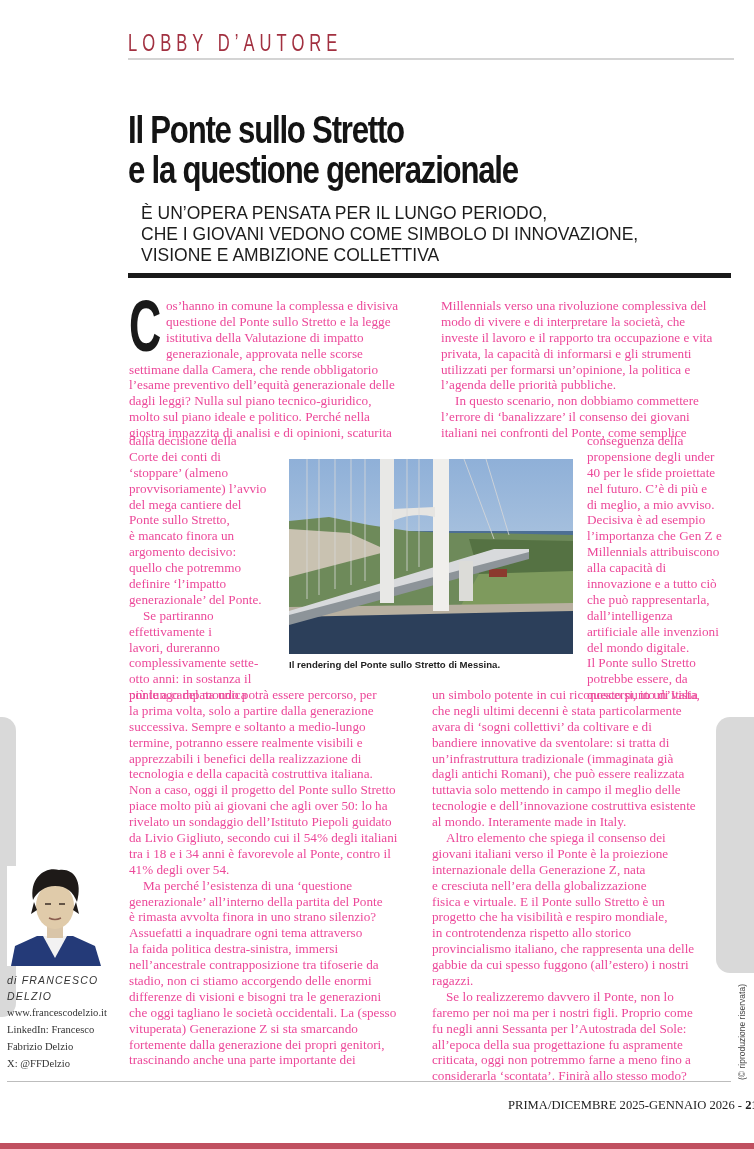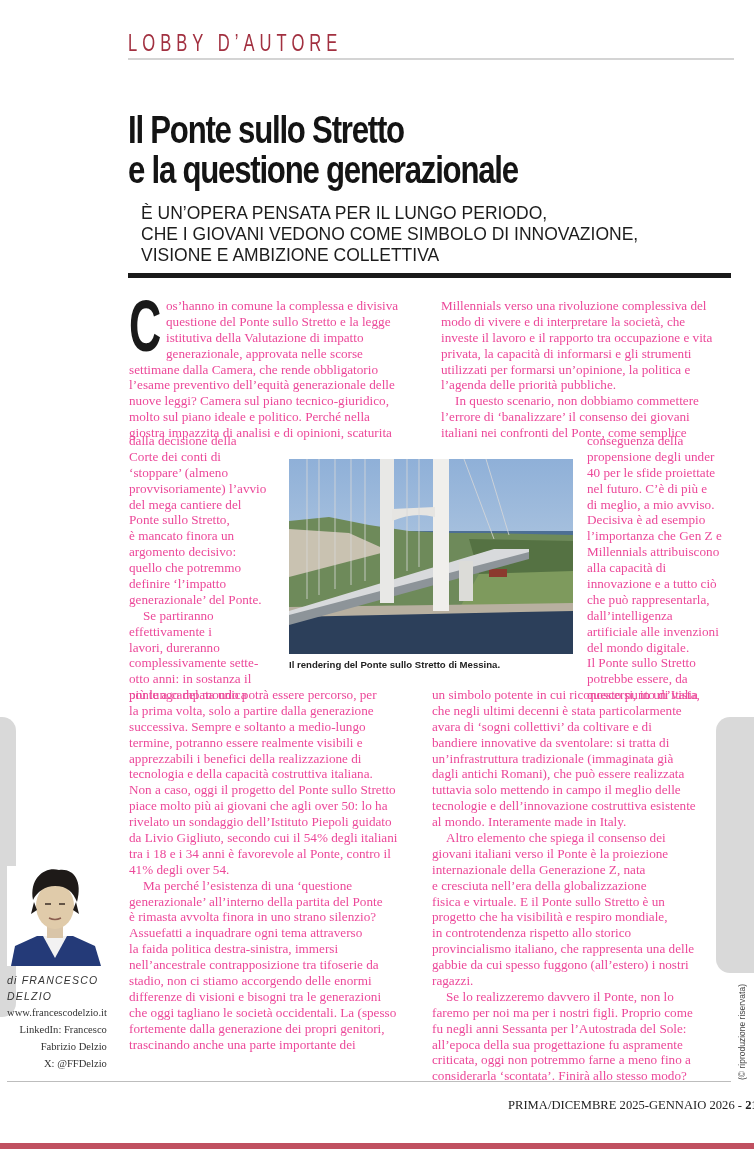--- a/index.html
+++ b/index.html
@@ -25,21 +25,21 @@
   .caption { left: 289px; top: 659px; font-family: "Liberation Sans", sans-serif; font-weight: bold; font-size: 9.6px; color: #222; white-space: nowrap; }
 
   
   .side-tab-left { left: 0; top: 717px; width: 16px; height: 300px; background: #d9d9d9; border-radius: 0 14px 14px 0; }
   .side-tab-right { left: 716px; top: 717px; width: 38px; height: 256px; background: #d9d9d9; border-radius: 14px 0 0 14px; }
   .copyright { left: 737px; top: 1080px; font-family: "Liberation Sans", sans-serif; font-size: 8.5px; color: #444; transform: rotate(-90deg); transform-origin: left top; white-space: nowrap; }
 
   
   .avatar { left: 7px; top: 866px; width: 96px; height: 100px; overflow: hidden; background: #fff; }
   .author-name { left: 7px; top: 972px; font-family: Liberation Sans, sans-serif; font-style: italic; font-size: 10.5px; line-height: 16px; letter-spacing: 1.2px; color: #333; }
-  .author-info { left: 7px; top: 1004px; font-size: 10.6px; line-height: 17px; color: #333; white-space: nowrap; text-align: right; }
+  .author-info { left: 7px; top: 1004px; font-size: 10.6px; line-height: 17px; color: #333; white-space: nowrap; }
 
   
   .footer-rule { left: 7px; top: 1081px; width: 724px; height: 1px; background: #bdbdbd; }
   .folio { left: 508px; top: 1098px; font-size: 12.6px; color: #222; white-space: nowrap; }
   .folio b { font-weight: bold; }
   .bottom-band { left: 0; top: 1143px; width: 754px; height: 6px; background: #c05060; }
 </style>
 </head>
 <body>
 
@@ -62,21 +62,21 @@
 
 <div class="abs dropcap-letter">C</div>
 
 <div class="abs txt" id="c1top" style="left:166px; top:298px;">
     <div>os’hanno in comune la complessa e divisiva</div>
     <div>questione del Ponte sullo Stretto e la legge</div>
     <div>istitutiva della Valutazione di impatto</div>
     <div>generazionale, approvata nelle scorse</div>
     <div style="margin-left: -37px;">settimane dalla Camera, che rende obbligatorio</div>
     <div style="margin-left: -37px;">l’esame preventivo dell’equità generazionale delle</div>
-    <div style="margin-left: -37px;">nuove leggi? Camera sul piano tecnico-giuridico,</div>
+    <div style="margin-left: -37px;">dagli leggi? Nulla sul piano tecnico-giuridico,</div>
     <div style="margin-left: -37px;">molto sul piano ideale e politico. Perché nella</div>
     <div style="margin-left: -37px;">giostra impazzita di analisi e di opinioni, scaturita</div>
   </div>
 <div class="abs txt" id="c1narrow" style="left:129px; top:433px;">
     <div>dalla decisione della</div>
     <div>Corte dei conti di</div>
     <div>‘stoppare’ (almeno</div>
     <div>provvisoriamente) l’avvio</div>
     <div>del mega cantiere del</div>
     <div>Ponte sullo Stretto,</div>
@@ -107,20 +107,21 @@
     <div>41% degli over 54.</div>
     <div class="indent">Ma perché l’esistenza di una ‘questione</div>
     <div>generazionale’ all’interno della partita del Ponte</div>
     <div>è rimasta avvolta finora in uno strano silenzio?</div>
     <div>Assuefatti a inquadrare ogni tema attraverso</div>
     <div>la faida politica destra-sinistra, immersi</div>
     <div>nell’ancestrale contrapposizione tra tifoserie da</div>
     <div>stadio, non ci stiamo accorgendo delle enormi</div>
     <div>differenze di visioni e bisogni tra le generazioni</div>
     <div>che oggi tagliano le società occidentali. La (spesso</div>
+    <div>vituperata) Generazione Z si sta smarcando</div>
     <div>fortemente dalla generazione dei propri genitori,</div>
     <div>trascinando anche una parte importante dei</div>
   </div>
 
 <div class="abs txt" id="c2top" style="left:441px; top:298px;">
     <div>Millennials verso una rivoluzione complessiva del</div>
     <div>modo di vivere e di interpretare la società, che</div>
     <div>investe il lavoro e il rapporto tra occupazione e vita</div>
     <div>privata, la capacità di informarsi e gli strumenti</div>
     <div>utilizzati per formarsi un’opinione, la politica e</div>

